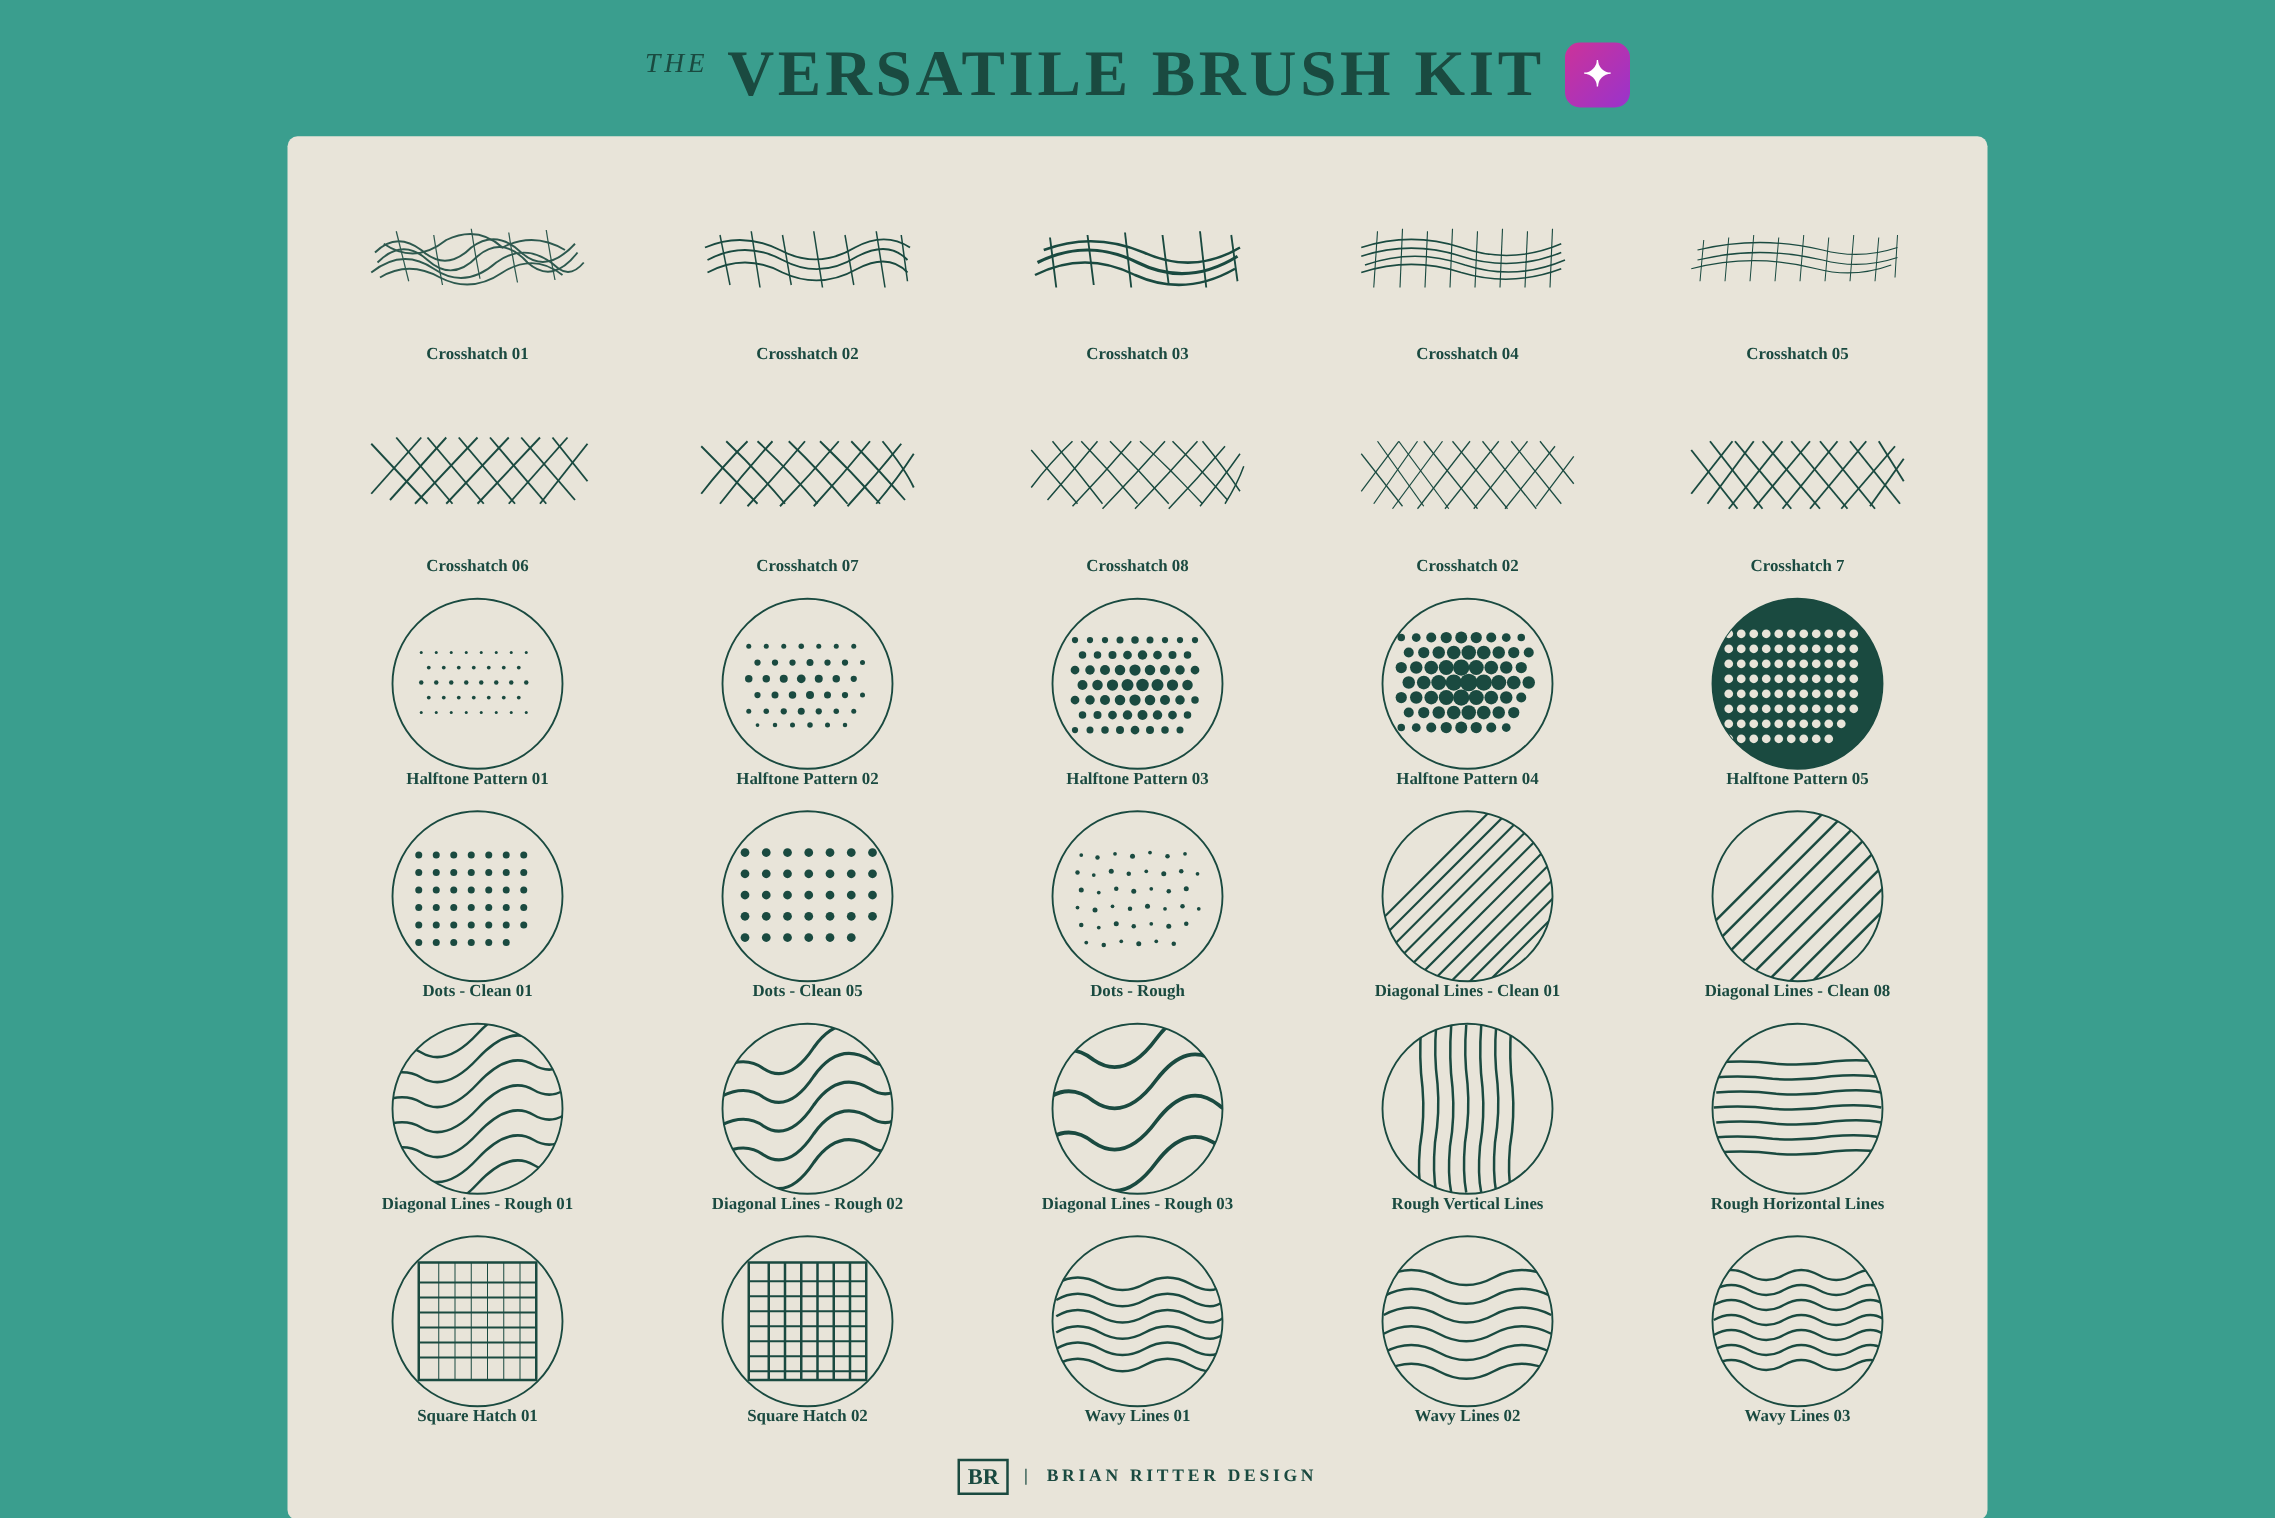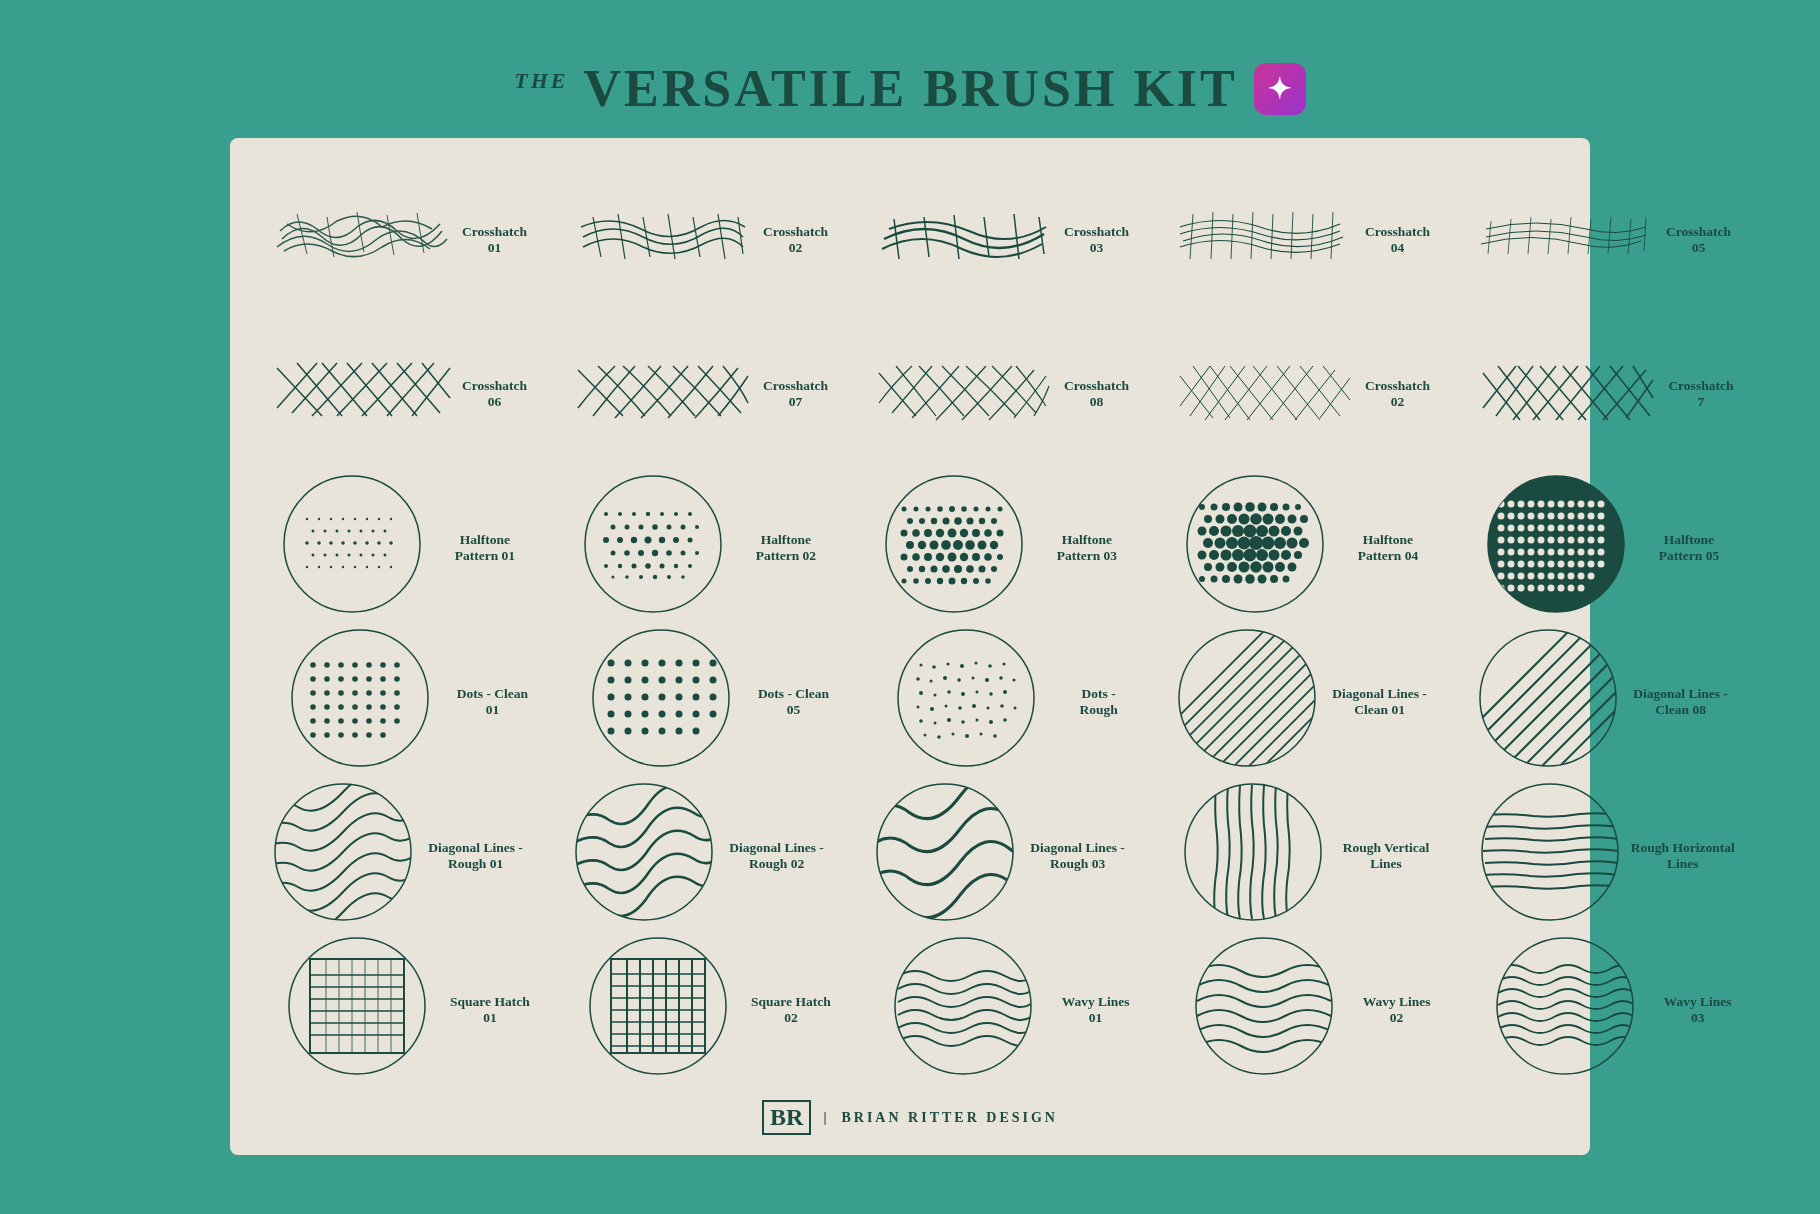--- a/index.html
+++ b/index.html
@@ -26,21 +26,21 @@
       font-weight: 900;
       color: #1a4a40;
       letter-spacing: 3px;
       text-transform: uppercase;
       font-family: Georgia, serif;
     }
     .title .the {
       font-size: 22px;
       vertical-align: super;
       font-style: italic;
-      font-weight: 700;
+      font-weight: 400;
     }
     .procreate-icon {
       width: 52px;
       height: 52px;
       background: linear-gradient(135deg, #cc3399, #9933cc);
       border-radius: 12px;
       display: flex;
       align-items: center;
       justify-content: center;
       color: white;
@@ -54,21 +54,21 @@
       max-width: 1360px;
       width: 100%;
     }
     .grid {
       display: grid;
       grid-template-columns: repeat(5, 1fr);
       gap: 10px 20px;
     }
     .brush-item {
       display: flex;
-      flex-direction: row;
+      flex-direction: column;
       align-items: center;
       padding: 8px;
     }
     .brush-preview {
       width: 200px;
       height: 120px;
       display: flex;
       align-items: center;
       justify-content: center;
       margin-bottom: 8px;
@@ -87,21 +87,21 @@
       font-size: 14px;
       font-weight: 700;
       letter-spacing: 3px;
       display: flex;
       align-items: center;
       justify-content: center;
       gap: 12px;
     }
     .footer-logo {
       font-weight: 900;
-      font-size: 24px;
+      font-size: 18px;
       border: 2px solid #1a4a40;
       padding: 2px 6px;
       letter-spacing: 0;
       text-align: right;
     }
   </style>
 </head>
 <body>
 
 <div class="header">

